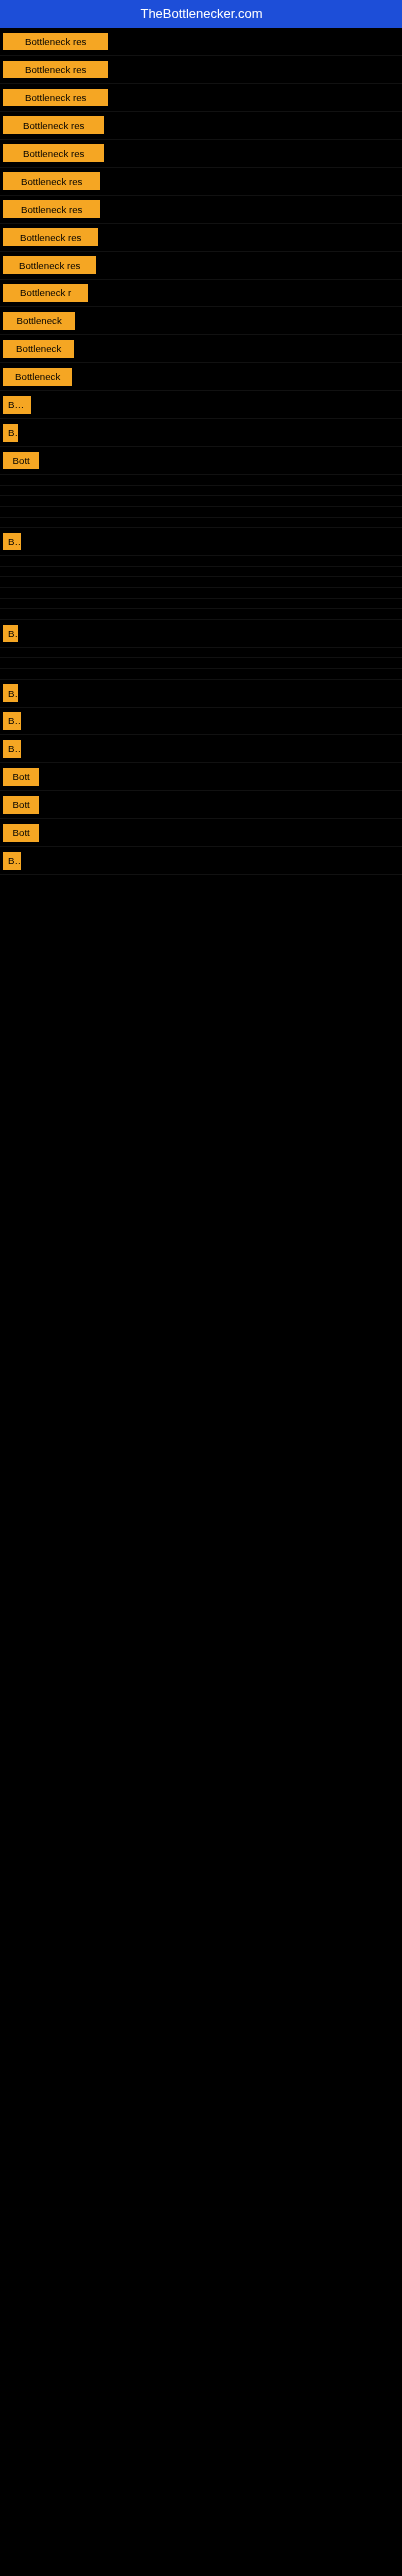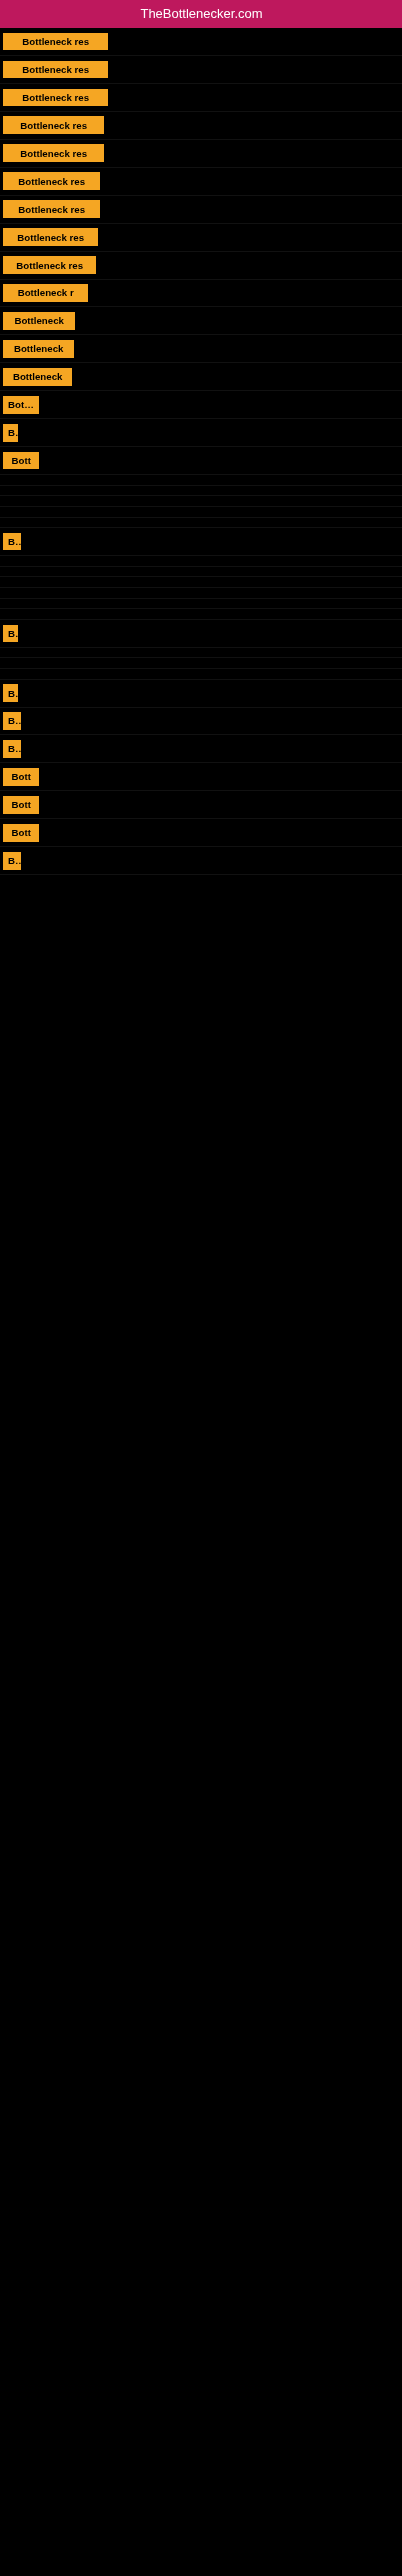--- a/index.html
+++ b/index.html
@@ -13,27 +13,27 @@
       font-family: Arial, sans-serif;
       width: 403px;
       min-height: 2576px;
       position: relative;
     }
     .site-title {
       text-align: center;
       padding: 6.4px 0;
       font-size: 13px;
       color: #fff;
-      background: #be185d;
+      background: #1d4ed8;
     }
     .btn-orange {
       background-color: #f5a623;
       color: #000;
       font-size: 9.7px;
-      font-weight: bold;
+      font-weight: normal;
       padding: 3.2px 4.8px;
       border: none;
       cursor: pointer;
       display: inline-block;
       white-space: nowrap;
       overflow: hidden;
       text-overflow: ellipsis;
     }
     .row {
       display: flex;
@@ -86,21 +86,21 @@
     <div class="row">
       <button class="btn-orange" style="max-width: 72px; width: 72px;">Bottleneck</button>
     </div>
     <div class="row">
       <button class="btn-orange" style="max-width: 71px; width: 71px;">Bottleneck</button>
     </div>
     <div class="row">
       <button class="btn-orange" style="max-width: 69px; width: 69px;">Bottleneck</button>
     </div>
     <div class="row">
-      <button class="btn-orange" style="max-width: 48px; width: 36px;">Bottle</button>
+      <button class="btn-orange" style="max-width: 48px; width: 28px;">Bottle</button>
     </div>
     <div class="row">
       <button class="btn-orange" style="max-width: 14.5px; width: 14.5px;">B</button>
     </div>
     <div class="row">
       <button class="btn-orange" style="max-width: 36px; width: 36px;">Bott</button>
     </div>
     <div class="row"></div>
     <div class="row"></div>
     <div class="row"></div>

